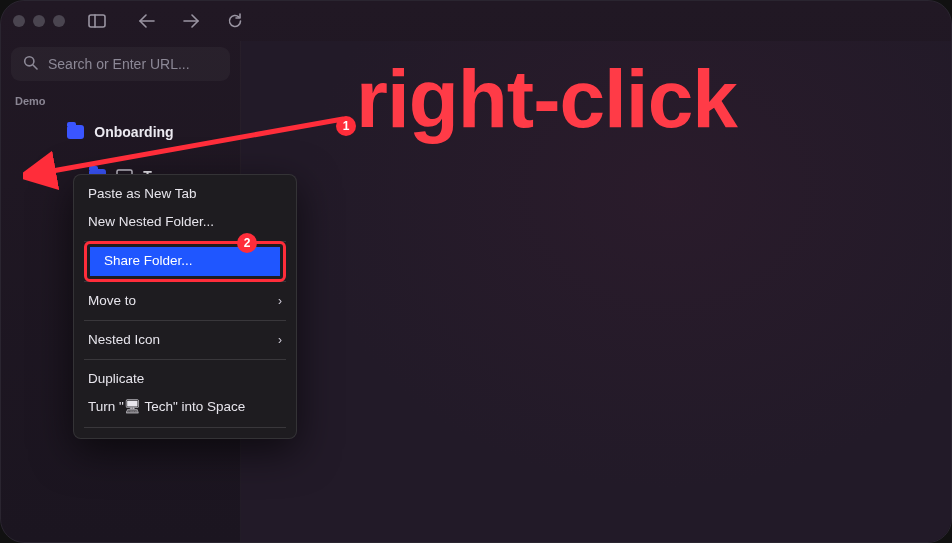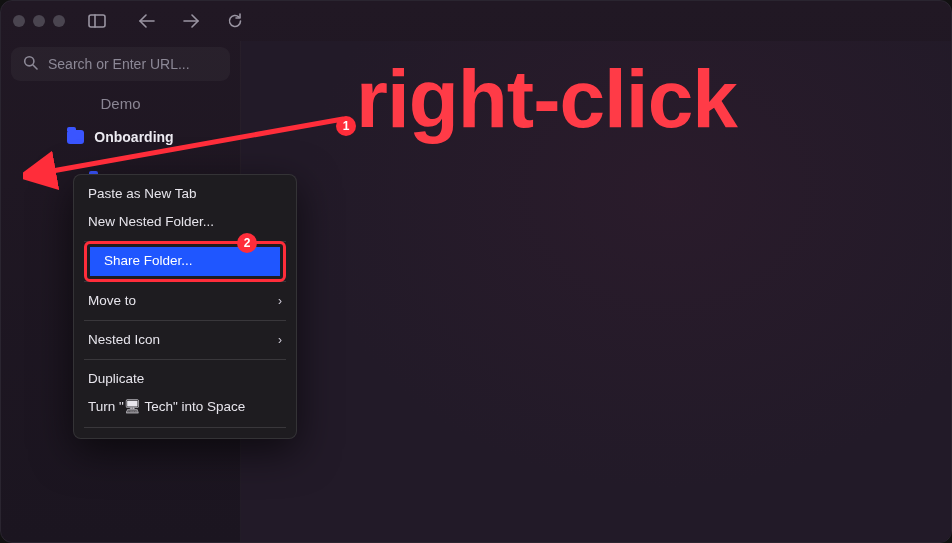--- a/index.html
+++ b/index.html
@@ -1,21 +1,21 @@
 <!DOCTYPE html>
 <html><head>
 <meta charset="utf-8">
 <style>
   * { box-sizing: border-box; margin: 0; padding: 0; font-family: -apple-system, BlinkMacSystemFont, "Segoe UI", Helvetica, Arial, sans-serif; }
   html, body { width: 952px; height: 543px; overflow: hidden; background:#111; }
   .window {
     position: relative;
     width: 952px; height: 543px;
     background: linear-gradient(180deg, #211824 0%, #1b1520 100%);
-    border-radius: 12px;
+    border-radius: 24px;
     overflow: hidden;
     border: 1px solid #2a2530;
   }
   
   .titlebar {
     height: 40px;
     display: flex;
     align-items: center;
     padding: 0 12px;
     gap: 10px;
@@ -46,21 +46,21 @@
     height: 34px;
     padding: 0 12px;
     color: #8c8896;
   }
   .search input {
     background: transparent; border: 0; outline: 0;
     color: #d9d6e0; font-size: 14px; flex:1;
   }
   .search input::placeholder { color: #8c8896; }
 
-  .space-label { color:#8a8593; font-size:15px; font-weight:400; padding:6px 4px 2px;text-align:center; }
+  .space-label { color:#8a8593; font-size:11px; font-weight:700; padding:6px 4px 2px; }
 
   .item {
     display:flex; align-items:center; gap:10px;
     padding: 7px 6px; border-radius: 7px;
     font-size: 14px; font-weight:600; color:#eceaf1;
     cursor: default;
     position:relative;
     justify-content:center;
   }
   .folder-icon { width:17px; height:14px; border-radius:3px; background:#3a55ff; position:relative; flex:0 0 auto;}

